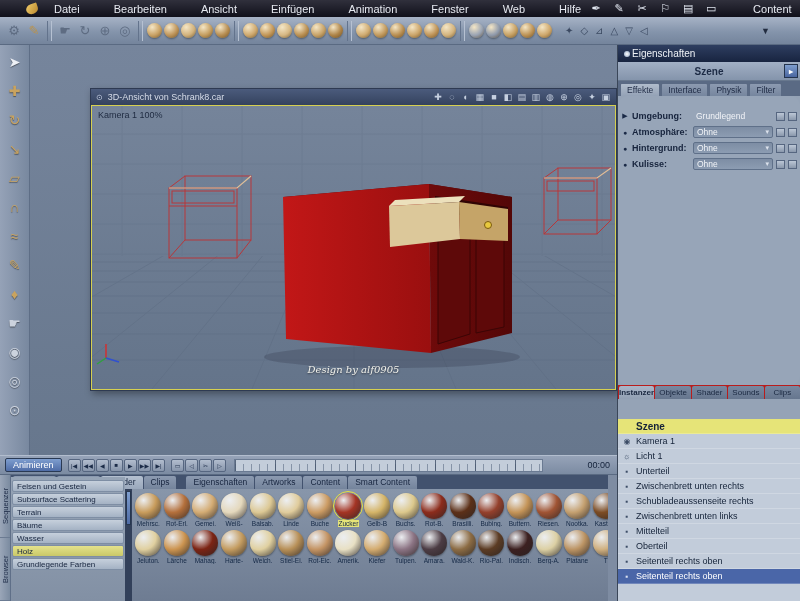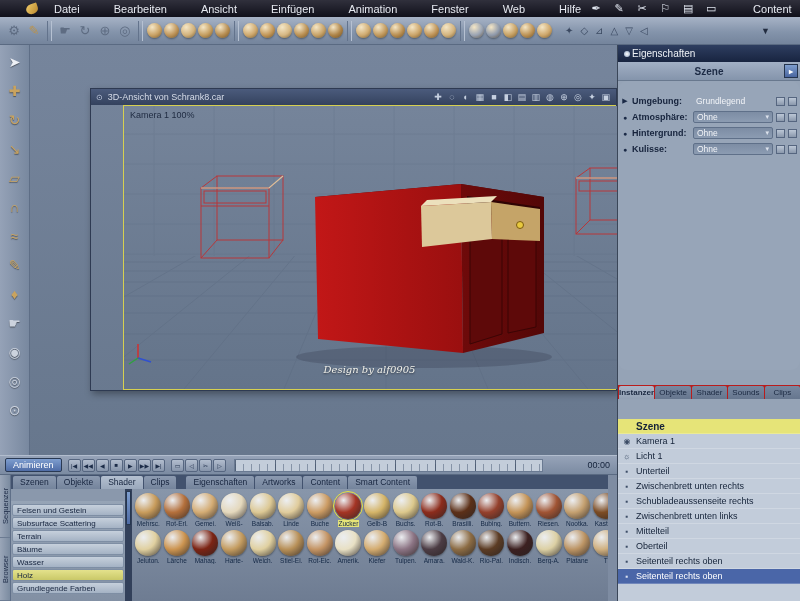--- a/index.html
+++ b/index.html
@@ -52,21 +52,21 @@
   
   .viewport-area { position:absolute; left:30px; top:45px; width:587px; height:410px;
     background:linear-gradient(#76859c,#67778d); }
   .vp-window { position:absolute; left:60px; top:43px; width:527px; height:303px;
     border:1px solid #2e3a52; box-shadow:2px 3px 7px rgba(0,0,0,.35); }
   .vp-titlebar { height:16px; background:linear-gradient(#4b5b7c,#34425e);
     color:#d6dce8; font-size:9px; display:flex; align-items:center; padding:0 5px; gap:5px; }
   .vp-circle { color:#c2cce0; font-size:8px; }
   .vp-icons { margin-left:auto; display:flex; gap:4px; font-size:9px; color:#c6d0e0; }
   .vp-icon { width:10px; text-align:center; }
-  .vp-body { position:relative; height:285px; border:1px solid #d6d050; background:#6e7e94;margin-left:32px; }
+  .vp-body { position:relative; height:285px; border:1px solid #d6d050; background:#6e7e94; }
   svg.scene { position:absolute; left:0; top:0; }
   .camera-label { position:absolute; left:6px; top:4px; font-size:9px; color:#1e2a40; }
   .watermark { position:absolute; left:0; right:0; bottom:14px; text-align:center;
     font-size:10px; font-style:italic; font-family:"DejaVu Serif", serif;
     color:#f2f2ec; text-shadow:0 1px 2px rgba(0,0,0,.55); }
 
   
   .right-panel { position:absolute; left:617px; top:45px; width:183px; height:556px;
     background:#95a3b6; border-left:1px solid #3a4658; }
   .props-header { height:17px; background:linear-gradient(#2e3e60,#182440); color:#eef1f6;
@@ -147,21 +147,21 @@
     display:flex; flex-direction:column; }
   .vtab { flex:1; display:flex; align-items:center; justify-content:center;
     writing-mode:vertical-rl; transform:rotate(180deg); font-size:7.5px; color:#1e2c48;
     border-top:1px solid #6b7b92; }
   .browser-tabs { position:absolute; left:11px; top:0; right:0; height:14px; background:#42526e;
     display:flex; gap:1px; padding:1px 0 0 2px; }
   .btab { padding:0 7px; font-size:8.5px; line-height:12px; color:#16243e;
     background:linear-gradient(#8c9ab0,#74849c); border-radius:2px 2px 0 0; white-space:nowrap; }
   .btab.active { background:linear-gradient(#b4c0d0,#9aa8bc); }
   .btab.gap { background:transparent; padding:0 4px; }
-  .categories { position:absolute; left:11px; top:26px; width:114px; bottom:0;
+  .categories { position:absolute; left:11px; top:2px; width:114px; bottom:0;
     background:linear-gradient(#96a4b6,#8290a4); padding-top:3px; }
   .cat-row { height:12px; margin:0 1px 1px; background:linear-gradient(#c6d0dc,#a4b2c4);
     border:1px solid #7e8ea4; border-radius:2px; font-size:8px; color:#16243e;
     display:flex; align-items:center; padding:0 4px; white-space:nowrap; overflow:hidden; }
   .cat-row.sel { background:linear-gradient(#e4e28c,#c9c868); }
   .cat-scroll { position:absolute; left:125px; top:14px; width:7px; bottom:0; background:#32405a; }
   .cat-scroll .thumb { margin:2px 1px; height:34px; background:linear-gradient(#7e9ecf,#4f6ca6);
     border:1px solid #26364e; }
   .swatches { position:absolute; left:132px; top:14px; right:0; bottom:0;
     background:linear-gradient(#8violet,#8896aa); background:linear-gradient(#8896aa,#6e7c92);
@@ -453,20 +453,27 @@
 
   <div class="right-panel">
     <div class="props-header">
       <span class="props-dot"></span>
       <span>Eigenschaften</span>
     </div>
     <div class="scene-bar">
       <span>Szene</span>
       <span class="scene-next-btn">▸</span>
     </div>
+    <div class="props-tabs">
+
+    <span class="ptab active">Effekte</span>
+        <span class="ptab">Interface</span>
+        <span class="ptab">Physik</span>
+        <span class="ptab">Filter</span>
+      </div>
     <div class="props-body">
 
         <div class="prop-row plain">
           <span class="bullet">▶</span>
           <span class="plabel">Umgebung:</span>
           <span class="field">
             <span>Grundlegend</span>
 
           </span>
           <span class="mini"></span>

